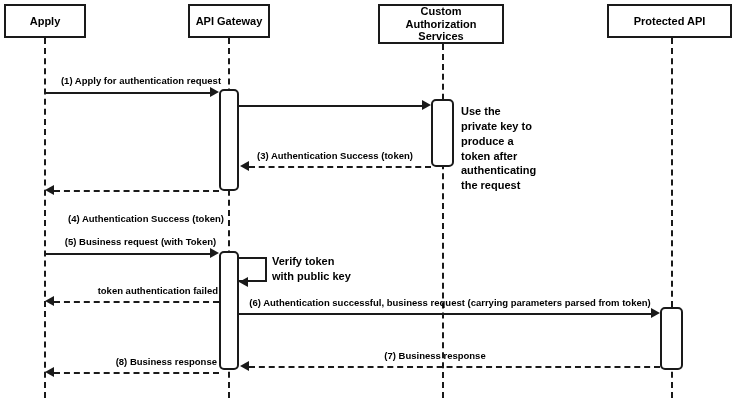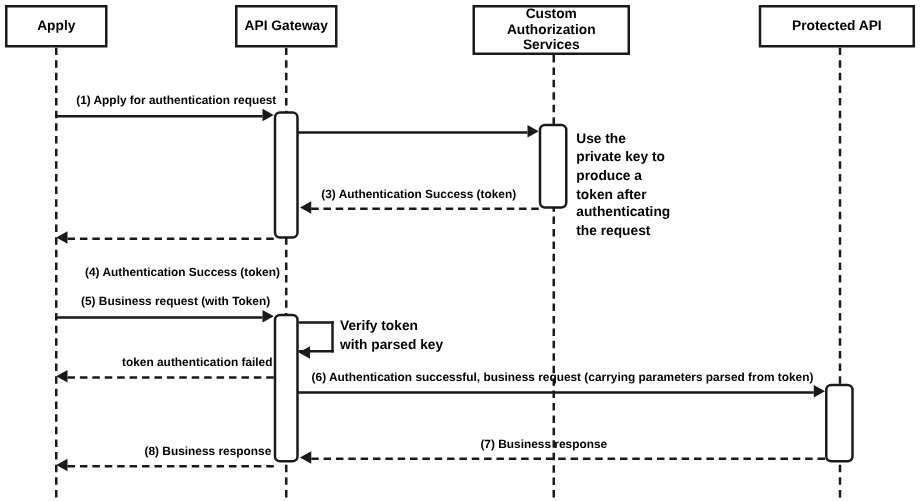--- a/index.html
+++ b/index.html
@@ -166,21 +166,21 @@
   <div class="msg-label" style="left:56px; top:174px; width:180px;margin-top:39px;">(4) Authentication Success (token)</div>
   <div class="msg-line dashed" style="left:54px; top:190px; width:165px;"></div>
   <div class="arrow left" style="left:45px; top:185px;"></div>
 
   <div class="msg-label" style="left:48px; top:236px; width:185px;">(5) Business request (with Token)</div>
   <div class="msg-line solid" style="left:45px; top:253px; width:165px;"></div>
   <div class="arrow right" style="left:210px; top:248px;"></div>
 
   <div class="self-loop" style="left:239px; top:257px; width:28px; height:25px;"></div>
   <div class="arrow left" style="left:239px; top:277px;"></div>
-  <div class="note-text" style="left:272px; top:254px; width:90px;"><span>Verify token</span><br><span>with parsed key</span></div>
+  <div class="note-text" style="left:272px; top:254px; width:90px;"><span>Verify token</span><br><span>with public key</span></div>
 
   <div class="msg-label" style="left:58px; top:285px; width:160px;text-align:right;">token authentication failed</div>
   <div class="msg-line dashed" style="left:54px; top:301px; width:165px;"></div>
   <div class="arrow left" style="left:45px; top:296px;"></div>
 
   <div class="msg-label" style="left:245px; top:297px; width:410px;">(6) Authentication successful, business request (carrying parameters parsed from token)</div>
   <div class="msg-line solid" style="left:238px; top:313px; width:413px;"></div>
   <div class="arrow right" style="left:651px; top:308px;"></div>
 
   <div class="msg-label" style="left:305px; top:350px; width:260px;">(7) Business response</div>

